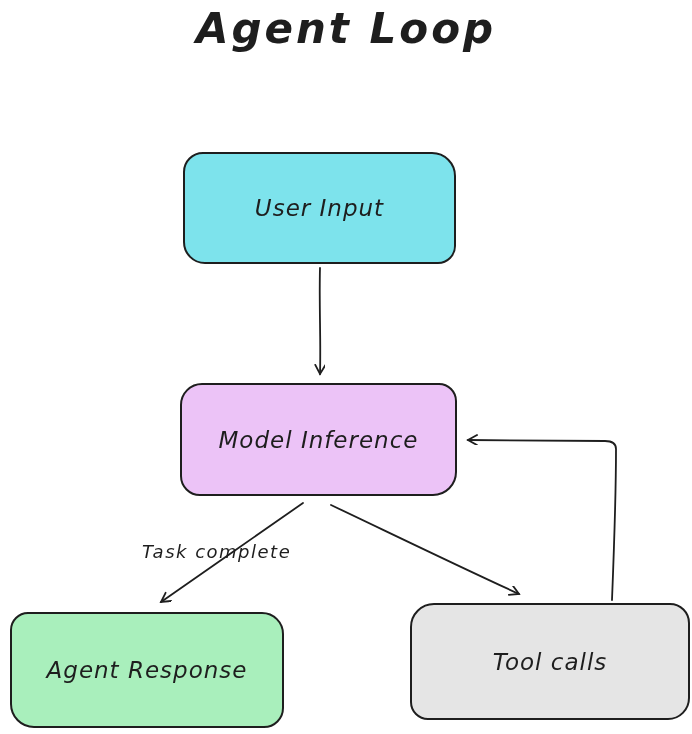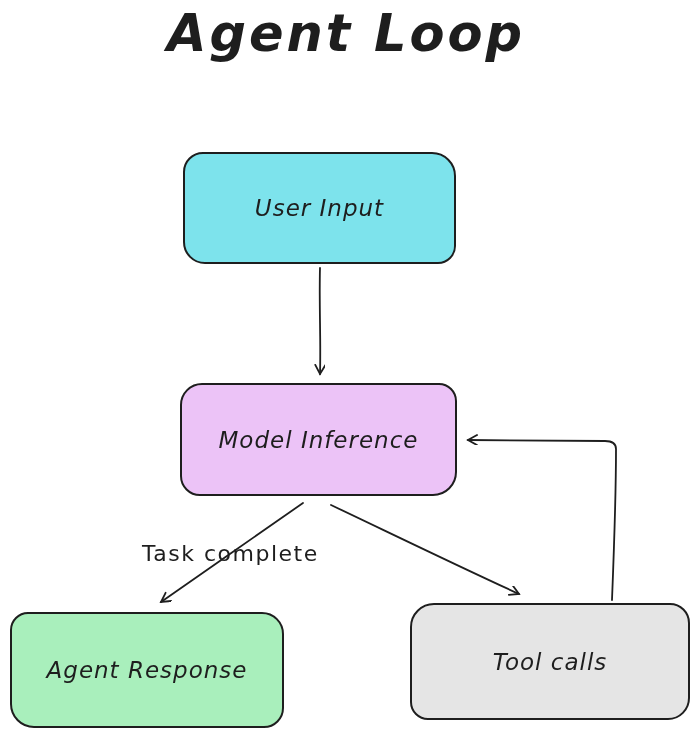--- a/index.html
+++ b/index.html
@@ -18,21 +18,21 @@
   .canvas {
     position: absolute;
     inset: 0;
   }
   .diagram-title {
     position: absolute;
     top: 4px;
     left: 0;
     width: 100%;
     text-align: center;
-    font-size: 51px;
+    font-size: 42px;
     font-weight: bold;
     font-style: italic;
     letter-spacing: 3px;
     color: #1e1e1e;
   }
   .node {
     position: absolute;
     border: 2px solid #1e1e1e;
     display: flex;
     align-items: center;
@@ -58,21 +58,22 @@
     border-radius: 18px 22px 20px 24px;
   }
   .node-tool-calls {
     left: 410px; top: 603px; width: 280px; height: 117px;
     border-radius: 24px 20px 22px 18px;
   }
   .edge-label {
     position: absolute;
     left: 142px;
     top: 541px;
-    font-size: 22px;
+    font-size: 18px;
+    font-style: italic;
     letter-spacing: 1.5px;
     color: #1e1e1e;
     white-space: nowrap;
   }
   svg.edges {
     position: absolute;
     inset: 0;
     width: 692px;
     height: 734px;
     pointer-events: none;

